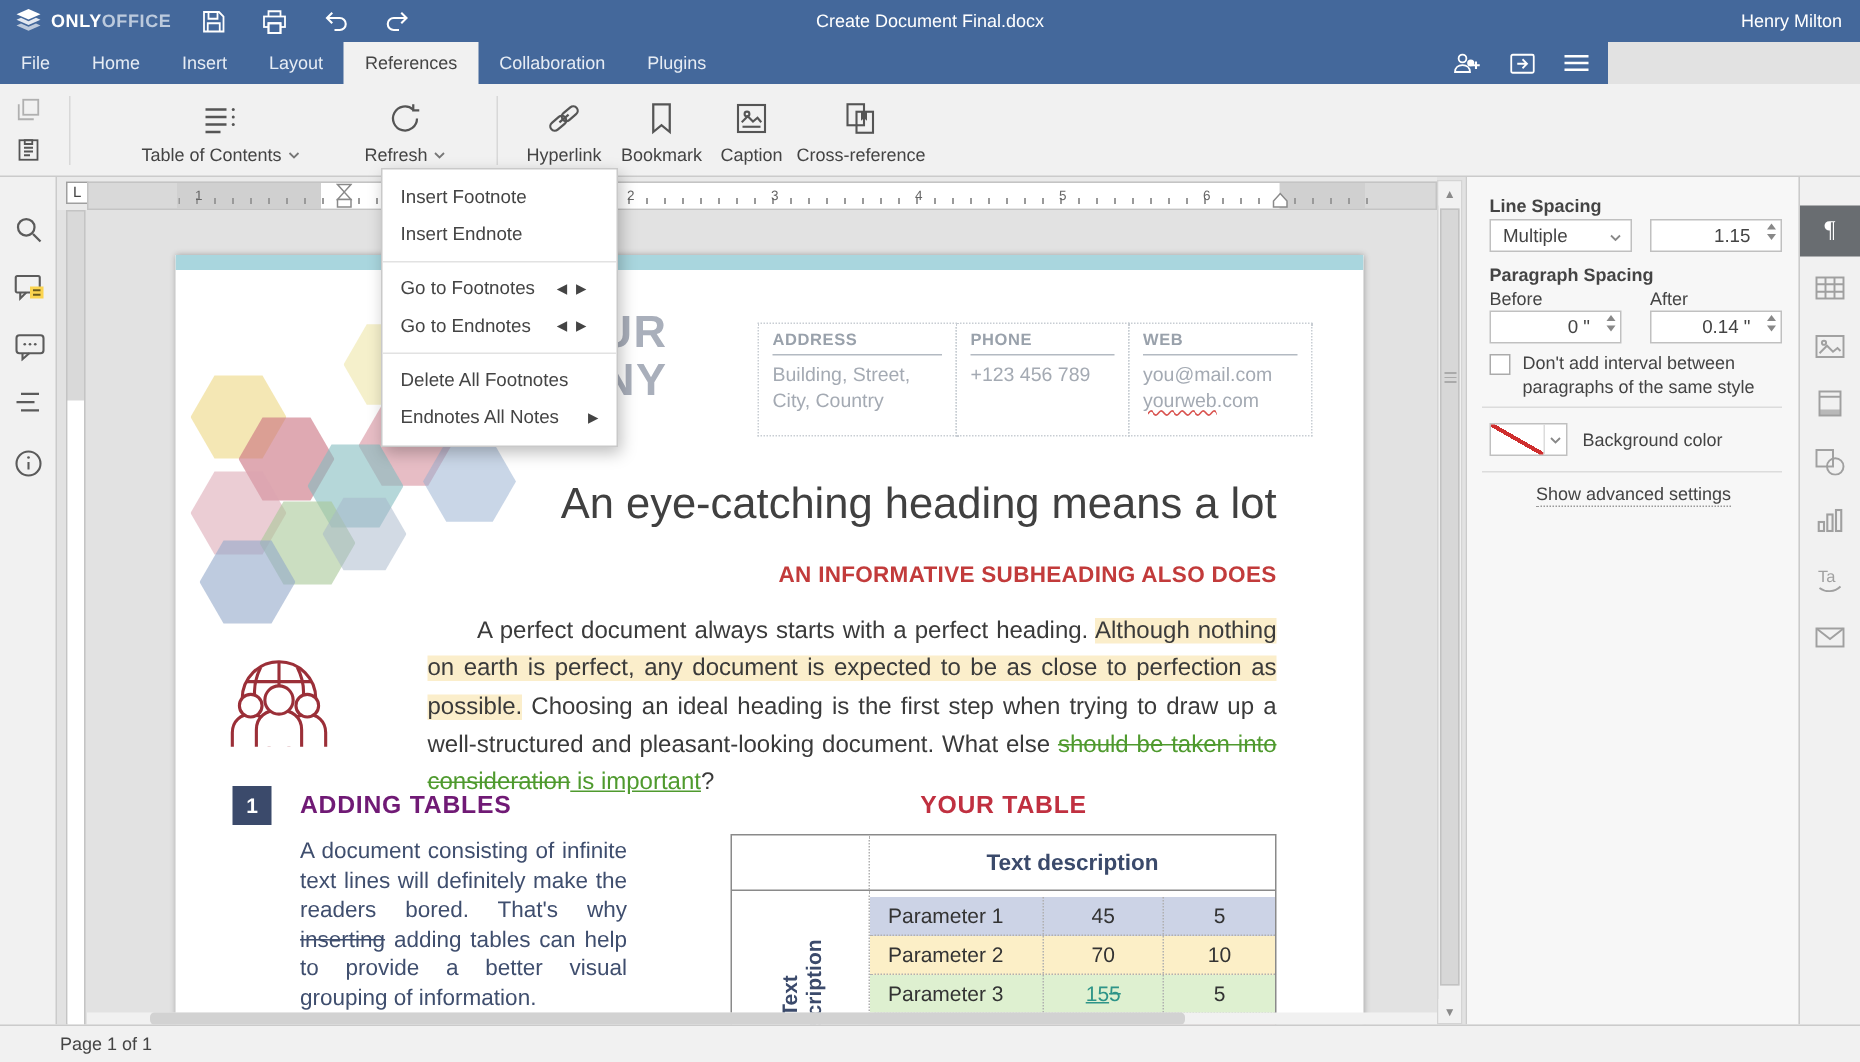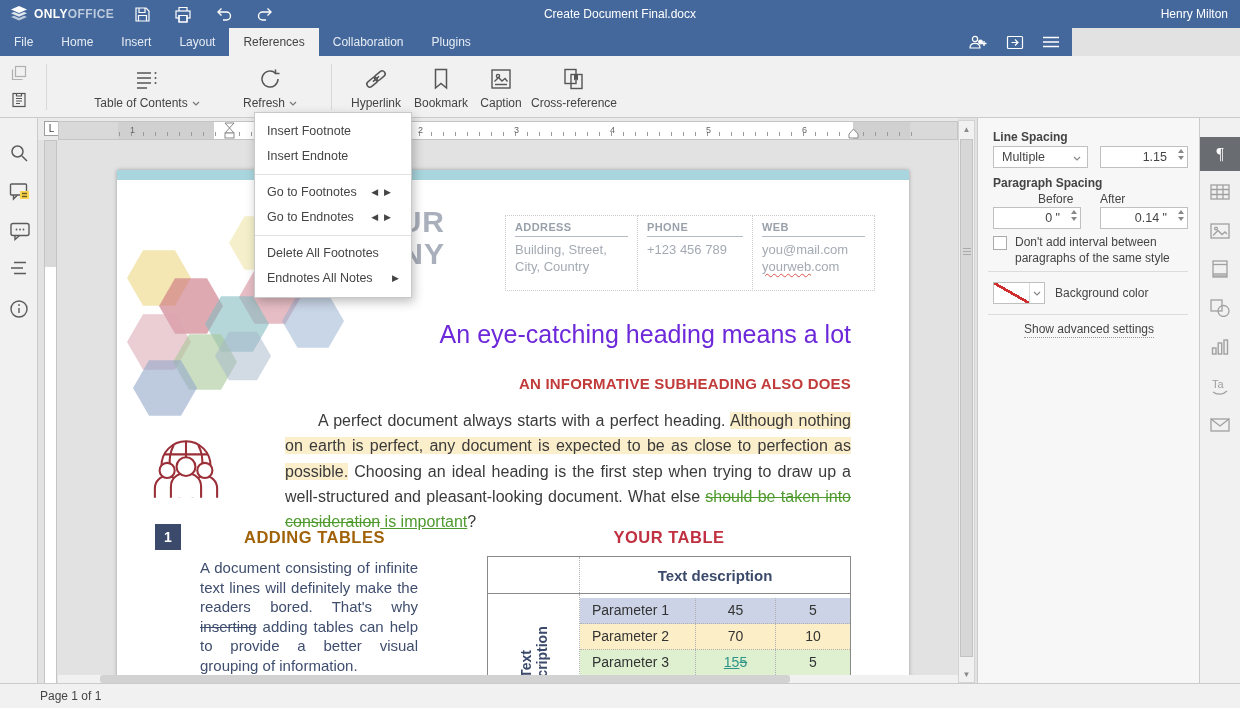--- a/index.html
+++ b/index.html
@@ -67,32 +67,32 @@
   .accent-bar { position:absolute; left:0; top:0; width:792px; height:10px; }
   .hex { position:absolute; clip-path:polygon(25% 6.7%,75% 6.7%,100% 50%,75% 93.3%,25% 93.3%,0 50%); }
 
   .company-name { position:absolute; right:464px; top:36px; text-align:right; font-size:30px; font-weight:bold; color:#a9afbb; line-height:32px; letter-spacing:1px; }
 
   .contact-cell { position:absolute; top:45px; height:76px; border:1px dotted #c8cdd3; padding:5px 9px; }
   .contact-label { font-size:11px; font-weight:bold; color:#99a1ab; letter-spacing:.4px; padding-bottom:3px; border-bottom:1px solid #b3bac2; margin-bottom:4px; }
   .contact-value { font-size:13px; color:#a4aab3; line-height:17px; }
   .wavy { text-decoration:underline wavy #d9534f 1px; text-underline-offset:2px; }
 
-  .doc-heading { position:absolute; right:58px; top:150px; font-size:25px; color:#6d28d9; white-space:nowrap; }
+  .doc-heading { position:absolute; right:58px; top:150px; font-size:29px; color:#404040; white-space:nowrap; }
   .doc-subheading { position:absolute; right:58px; top:205px; font-size:15px; font-weight:bold; color:#c23b3b; letter-spacing:.2px; white-space:nowrap; }
 
   .doc-para { position:absolute; left:168px; top:238px; width:566px; font-size:16px; line-height:25.3px; color:#3a3a3a; text-align:justify; text-indent:33px; }
   .hl { background:#fbeecb; }
   .del-green { color:#4f9a2e; text-decoration:line-through; }
   .ins-green { color:#4f9a2e; text-decoration:underline; }
 
   .team-icon { position:absolute; left:36px; top:252px; }
 
   .sec-num { position:absolute; left:38px; top:354px; width:26px; height:26px; background:#3b4a6b; color:#fff; font-weight:bold; font-size:14px; display:flex; align-items:center; justify-content:center; }
-  .sec-title { position:absolute; left:83px; top:358px; font-size:16.5px; font-weight:bold; color:#a16207; letter-spacing:.5px;margin-left:44px; }
+  .sec-title { position:absolute; left:83px; top:358px; font-size:16.5px; font-weight:bold; color:#701a75; letter-spacing:.5px; }
   .sec-para { position:absolute; left:83px; top:388px; width:218px; font-size:15px; line-height:19.6px; color:#3f4e6e; text-align:justify; }
   .del-navy { text-decoration:line-through; }
 
   .table-title { position:absolute; left:370px; top:358px; width:364px; text-align:center; font-size:16.5px; font-weight:bold; color:#c03040; letter-spacing:.5px; }
   .doc-table { position:absolute; left:370px; top:386px; width:364px; border:1px solid #8a8a8a; background:#fff; }
   .dt-header { display:flex; height:37px; border-bottom:1px solid #8a8a8a; }
   .dt-corner { width:92px; border-right:1px dotted #b0b0b0; }
   .dt-htext { flex:1; display:flex; align-items:center; justify-content:center; font-size:15px; font-weight:bold; color:#3b4a6b; }
   .dt-body { display:flex; }
   .dt-vcell { width:92px; border-right:1px dotted #b0b0b0; position:relative; height:140px; }
@@ -536,21 +536,21 @@
     </div>
     <div class="sb-spin" style="left:122px; top:28px;">
       <span>1.15</span>
       <span class="spin-arrows">
           <i class="spin-up"></i>
           <i class="spin-down"></i>
         </span>
     </div>
 
     <div class="sb-label abs" style="left:15px; top:58px;">Paragraph Spacing</div>
-    <div class="sb-sub abs" style="left:15px; top:74px;margin-left:45px;">Before</div>
+    <div class="sb-sub abs" style="left:15px; top:74px;">Before</div>
     <div class="sb-sub abs" style="left:122px; top:74px;">After</div>
     <div class="sb-spin" style="left:15px; top:89px;">
       <span>0 "</span>
       <span class="spin-arrows">
           <i class="spin-up"></i>
           <i class="spin-down"></i>
         </span>
     </div>
     <div class="sb-spin" style="left:122px; top:89px;">
       <span>0.14 "</span>

